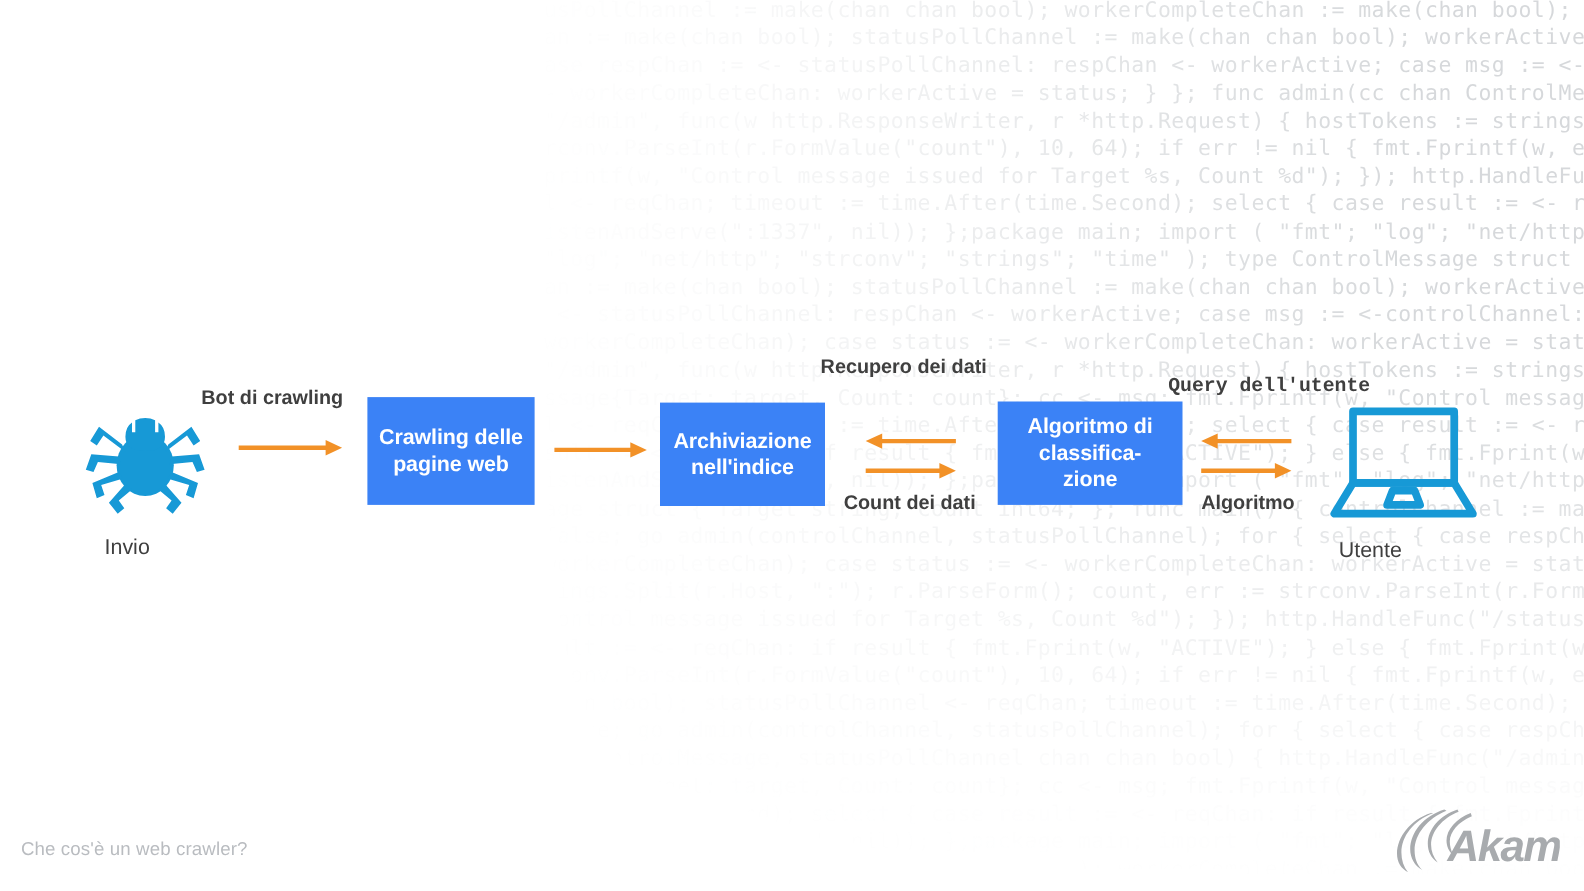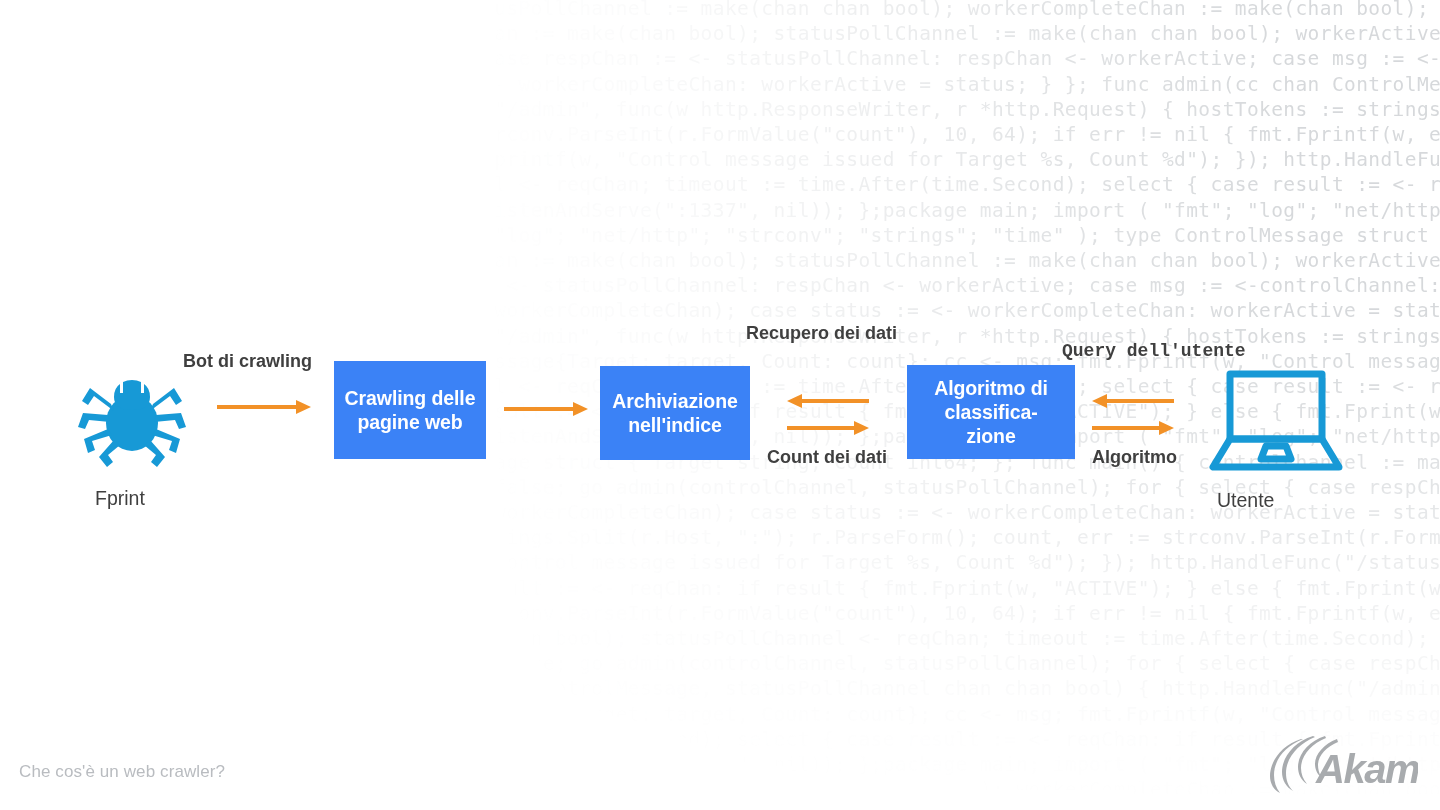--- a/index.html
+++ b/index.html
@@ -182,21 +182,21 @@
         <path d="M35 58 L10 56 L5 70 L12 72 L16 63 L37 65 Z"></path>
         <path d="M35 72 L11 82 L15 96 L22 93 L19 84 L39 78 Z"></path>
         <path d="M41 83 L26 100 L34 110 L40 105 L35 98 L47 88 Z"></path>
 
         <path d="M80 47 L101 31 L109 44 L103 48 L97 39 L77 54 Z"></path>
         <path d="M83 58 L108 56 L113 70 L106 72 L102 63 L81 65 Z"></path>
         <path d="M83 72 L107 82 L103 96 L96 93 L99 84 L79 78 Z"></path>
         <path d="M77 83 L92 100 L84 110 L78 105 L83 98 L71 88 Z"></path>
       </g>
     </svg>
-    <div class="icon-label" id="lbl-spider">Fprint</div>
+    <div class="icon-label" id="lbl-spider">Invio</div>
 
     <div class="flow-label" id="lbl-bot">Bot di crawling</div>
     <svg class="arrow-svg" style="left:216px; top:398px;" width="96" height="18">
       <line x1="1" y1="9" x2="82" y2="9" stroke="#F29127" stroke-width="4"></line>
       <polygon points="80,2 95,9 80,16" fill="#F29127"></polygon>
     </svg>
 
     <div class="node-box" id="box-crawl">
       <span>
         <span>Crawling delle</span><br>

